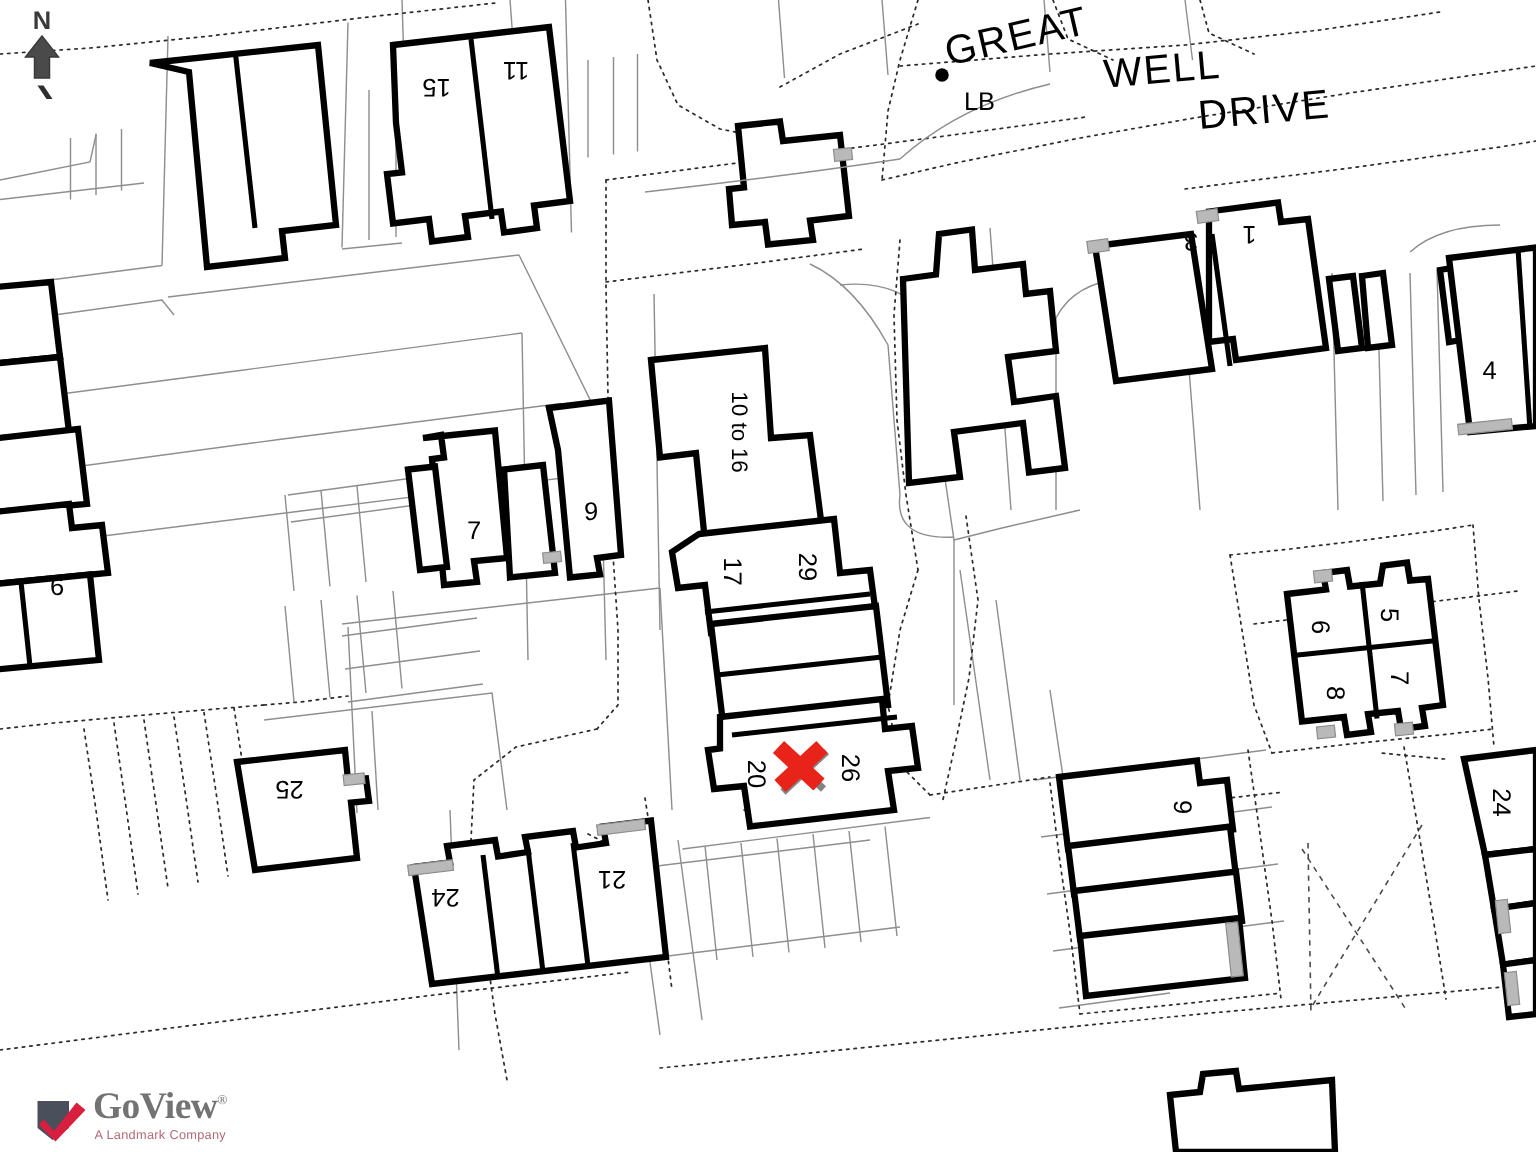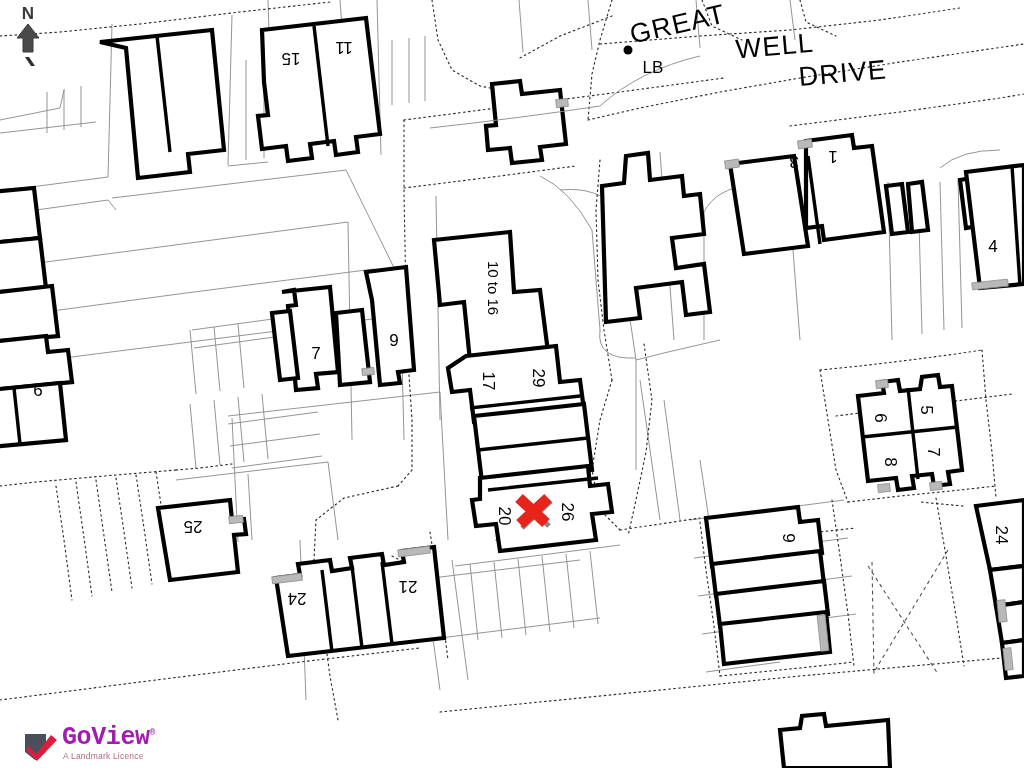--- a/index.html
+++ b/index.html
@@ -129,24 +129,24 @@
     height: 30px;
     margin-right: 4px;
   }
   #logo-textwrap {
     display: flex;
     flex-direction: column;
     justify-content: flex-end;
     padding-bottom: 1px;
   }
   #logo-word {
-    font-family: Liberation Mono, monospace;
+    font-family: Liberation Serif, serif;
     font-size: 25px;
     font-weight: bold;
-    color: #a21caf;
+    color: #737373;
     line-height: 26px;
     letter-spacing: -0.4px;
     position: relative;
   }
   #logo-reg {
     font-size: 9px;
     vertical-align: super;
     font-weight: normal;
   }
   #logo-tag {
@@ -471,18 +471,18 @@
 
   <div id="footer-logo">
     <svg id="logo-mark" viewBox="0 0 34 30">
       <path d="M1 2 L22 2 L22 20 L11 28 L1 20 Z" fill="#4a4f5c"></path>
       <path d="M5 14 L12 22 L27 3 L33 8 L13 29 L2 18 Z" fill="#d81f3f"></path>
     </svg>
     <div id="logo-textwrap">
       <div id="logo-word">
         <span>GoView</span><span id="logo-reg">®</span>
       </div>
-      <div id="logo-tag">A Landmark Licence</div>
+      <div id="logo-tag">A Landmark Company</div>
     </div>
   </div>
 
 
 </div>
 
 </body></html>

